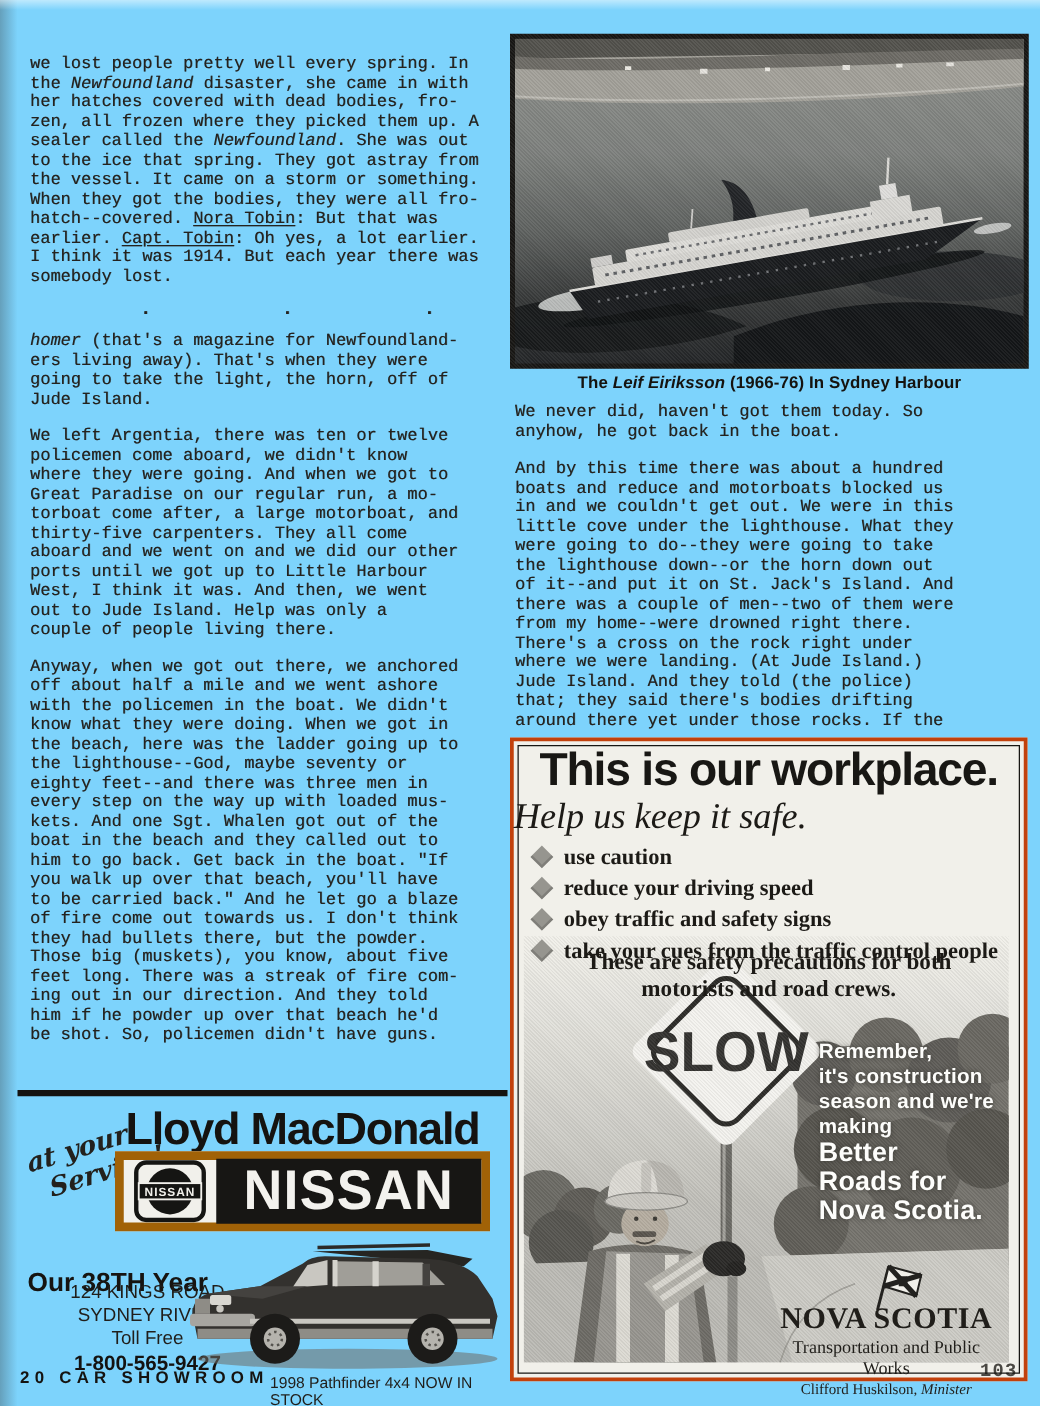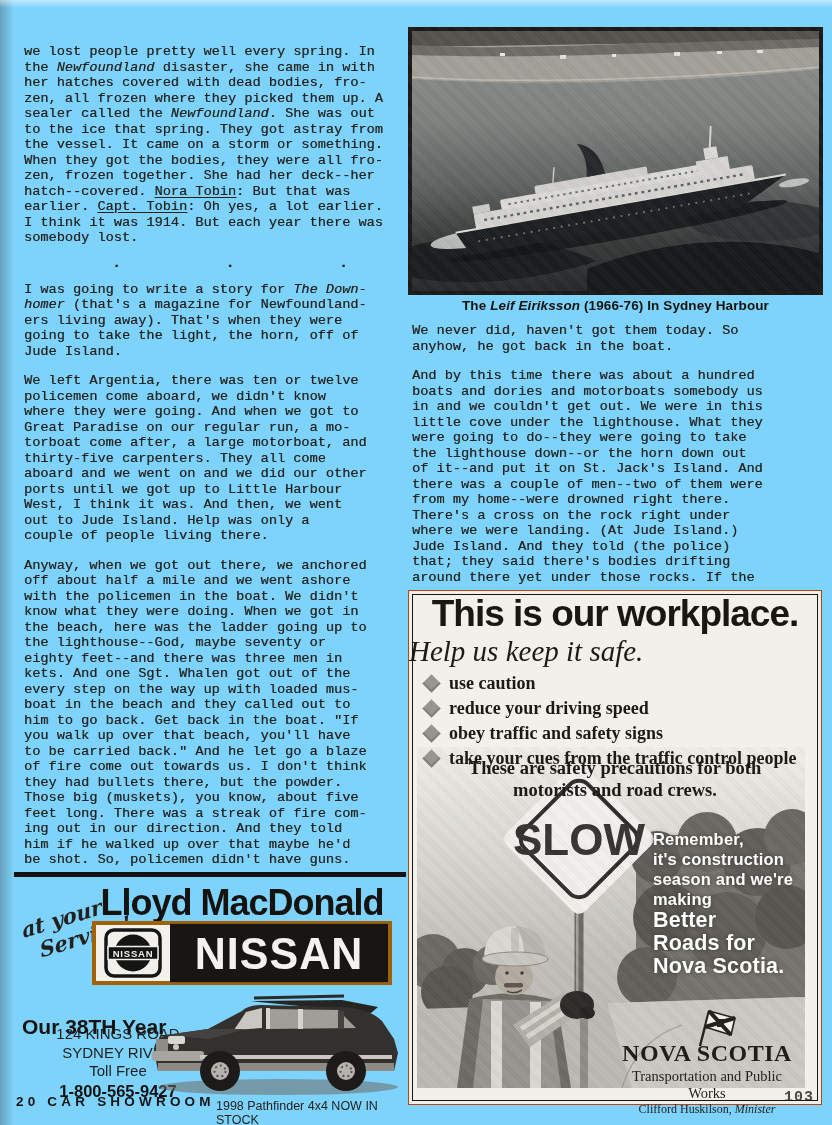--- a/index.html
+++ b/index.html
@@ -26,21 +26,21 @@
   .photo-frame svg{position:absolute;left:4px;top:4px;}
   .photo-caption{position:absolute;left:408px;top:298px;width:415px;text-align:center;
         font-weight:bold;font-size:13.5px;color:#15130f;letter-spacing:.1px;}
   .photo-caption em{font-style:italic;}
 
   .halftone::after{content:'';position:absolute;inset:0;pointer-events:none;
         background:repeating-linear-gradient(45deg,rgba(255,255,255,.05) 0 1px,rgba(0,0,0,.05) 1px 2px);}
 
   
   .workplace-ad{position:absolute;left:408px;top:590px;width:414px;height:515px;
-        background:#f1f0ea;border:1px solid #c2410c;box-sizing:border-box;}
+        background:#f1f0ea;border:3px solid #c2410c;box-sizing:border-box;}
   .wp-inner{position:absolute;inset:3px;border:1px solid #171613;pointer-events:none;z-index:4;}
   .wp-title{position:absolute;left:0;top:2px;width:100%;margin:0;text-align:center;z-index:3;
         font-size:37px;font-weight:bold;letter-spacing:-1px;color:#181714;
         font-family:"Liberation Sans",sans-serif;}
   .wp-subtitle{position:absolute;left:0;top:44px;width:100%;text-align:left;z-index:3;
         font-family:"Liberation Serif",serif;font-style:italic;font-size:29px;color:#1c1a16;}
   .wp-bullets{position:absolute;left:16px;top:80px;z-index:3;text-align:right;}
   .wp-bullet{display:flex;align-items:center;height:25px;}
   .diamond{width:13px;height:13px;background:#96958f;margin:0 11px 0 0;
         transform:rotate(45deg);box-shadow:inset -2px -2px 0 rgba(0,0,0,.15);}
@@ -62,21 +62,21 @@
   
   .nissan-ad{position:absolute;left:14px;top:872px;width:392px;height:240px;
         border-top:5px solid #141311;}
   .n-dealer{position:absolute;left:76px;top:5px;width:304px;text-align:center;
         font-size:36px;font-weight:bold;letter-spacing:-1px;color:#151310;}
   .n-script{position:absolute;left:8px;top:26px;transform:rotate(-17deg) skewX(-6deg);
         font-family:"DejaVu Serif",serif;font-style:italic;font-weight:bold;
         font-size:21px;line-height:24px;color:#23211d;}
   .n-script div:last-child{margin-left:14px;}
   .n-logobox{position:absolute;left:78px;top:44px;width:300px;height:64px;
-        border:4px solid #a16207;box-sizing:border-box;display:flex;background:#f2f1ec;}
+        border:7px solid #a16207;box-sizing:border-box;display:flex;background:#f2f1ec;}
   .n-badge{width:74px;display:flex;align-items:center;justify-content:center;}
   .n-brand{flex:1;background:#171614;color:#f3f2ee;display:flex;align-items:center;
         justify-content:center;font-size:43px;font-weight:bold;letter-spacing:1px;
         transform:scaleY(1.04);}
   .n-year{position:absolute;left:8px;top:122px;font-size:21px;font-weight:bold;color:#161411;margin-top:16px;}
   .n-address{position:absolute;left:14px;top:148px;width:180px;text-align:center;
         font-size:15px;line-height:18.5px;color:#201e1a;}
   .n-phone{font-size:16.5px;font-weight:bold;margin-top:1px;color:#141210;}
   .n-suv{position:absolute;left:136px;top:108px;}
   .n-showroom{position:absolute;left:2px;top:217px;font-size:13.5px;font-weight:bold;
@@ -95,35 +95,33 @@
     <div>
         <div class="para">
           <div class="line">we lost people pretty well every spring. In</div>
           <div class="line">the <em>Newfoundland</em> disaster, she came in with</div>
           <div class="line">her hatches covered with dead bodies, fro-</div>
           <div class="line">zen, all frozen where they picked them up. A</div>
           <div class="line">sealer called the <em>Newfoundland</em>. She was out</div>
           <div class="line">to the ice that spring. They got astray from</div>
           <div class="line">the vessel. It came on a storm or something.</div>
           <div class="line">When they got the bodies, they were all fro-</div>
-          <div class="line">zen, frozen together. She had her deck--her</div>
           <div class="line">hatch--covered. <u>Nora Tobin</u>: But that was</div>
           <div class="line">earlier. <u>Capt. Tobin</u>: Oh yes, a lot earlier.</div>
           <div class="line">I think it was 1914. But each year there was</div>
           <div class="line">somebody lost.</div>
         </div>
       </div>
     <div class="dots">
       <span>.</span>
       <span>.</span>
       <span>.</span>
     </div>
     <div>
         <div class="para">
-          <div class="line">I was going to write a story for <em>The Down-</em></div>
           <div class="line"><em>homer</em> (that's a magazine for Newfoundland-</div>
           <div class="line">ers living away). That's when they were</div>
           <div class="line">going to take the light, the horn, off of</div>
           <div class="line">Jude Island.</div>
         </div>
         <div class="para">
           <div class="line">We left Argentia, there was ten or twelve</div>
           <div class="line">policemen come aboard, we didn't know</div>
           <div class="line">where they were going. And when we got to</div>
           <div class="line">Great Paradise on our regular run, a mo-</div>
@@ -136,32 +134,32 @@
           <div class="line">couple of people living there.</div>
         </div>
         <div class="para">
           <div class="line">Anyway, when we got out there, we anchored</div>
           <div class="line">off about half a mile and we went ashore</div>
           <div class="line">with the policemen in the boat. We didn't</div>
           <div class="line">know what they were doing. When we got in</div>
           <div class="line">the beach, here was the ladder going up to</div>
           <div class="line">the lighthouse--God, maybe seventy or</div>
           <div class="line">eighty feet--and there was three men in</div>
+          <div class="line">every step on the way up with loaded mus-</div>
           <div class="line">kets. And one Sgt. Whalen got out of the</div>
-          <div class="line">every step on the way up with loaded mus-</div>
           <div class="line">boat in the beach and they called out to</div>
           <div class="line">him to go back. Get back in the boat. "If</div>
           <div class="line">you walk up over that beach, you'll have</div>
           <div class="line">to be carried back." And he let go a blaze</div>
           <div class="line">of fire come out towards us. I don't think</div>
           <div class="line">they had bullets there, but the powder.</div>
           <div class="line">Those big (muskets), you know, about five</div>
           <div class="line">feet long. There was a streak of fire com-</div>
           <div class="line">ing out in our direction. And they told</div>
-          <div class="line">him if he walked up over that maybe he'd</div>
+          <div class="line">him if he powder up over that beach he'd</div>
           <div class="line">be shot. So, policemen didn't have guns.</div>
         </div>
       </div>
   </div>
 
   <div class="photo-frame halftone">
     <svg width="407" height="260" viewBox="0 0 407 260">
       <defs>
         <linearGradient id="water" x1="0" y1="0" x2="0" y2="1">
           <stop offset="0" stop-color="#8f918d"></stop>
@@ -212,21 +210,21 @@
   <div class="photo-caption">The <em>Leif Eiriksson</em> (1966-76) In Sydney Harbour</div>
 
   <div class="tw" style="left:412px;top:323px;width:410px;">
     <div>
         <div class="para">
           <div class="line">We never did, haven't got them today. So</div>
           <div class="line">anyhow, he got back in the boat.</div>
         </div>
         <div class="para">
           <div class="line">And by this time there was about a hundred</div>
-          <div class="line">boats and dories and motorboats somebody us</div>
+          <div class="line">boats and reduce and motorboats blocked us</div>
           <div class="line">in and we couldn't get out. We were in this</div>
           <div class="line">little cove under the lighthouse. What they</div>
           <div class="line">were going to do--they were going to take</div>
           <div class="line">the lighthouse down--or the horn down out</div>
           <div class="line">of it--and put it on St. Jack's Island. And</div>
           <div class="line">there was a couple of men--two of them were</div>
           <div class="line">from my home--were drowned right there.</div>
           <div class="line">There's a cross on the rock right under</div>
           <div class="line">where we were landing. (At Jude Island.)</div>
           <div class="line">Jude Island. And they told (the police)</div>

